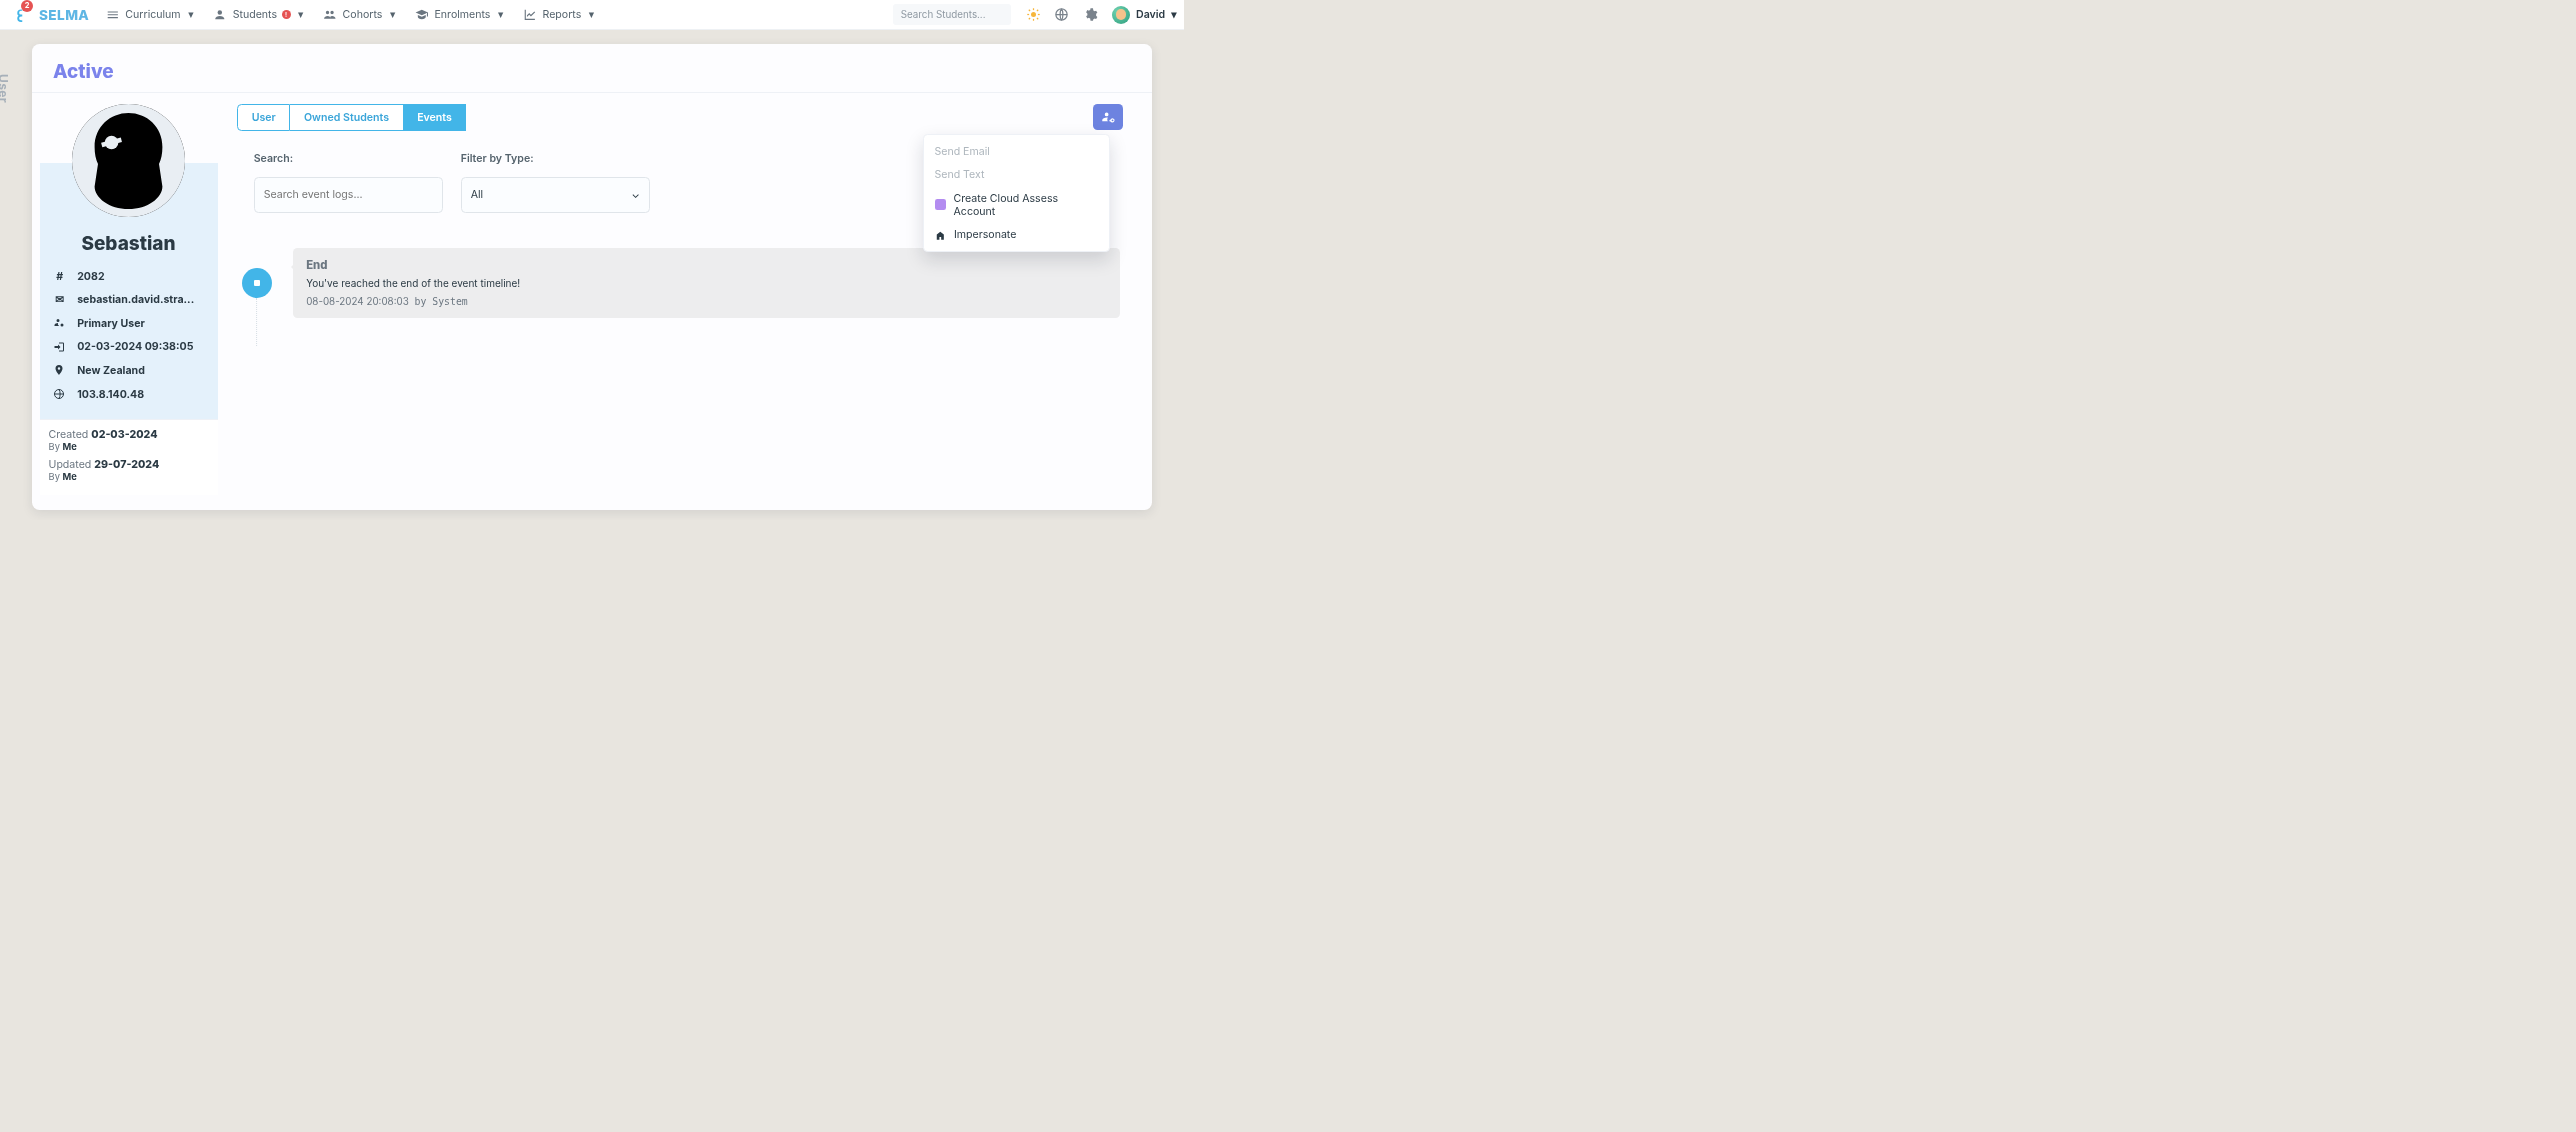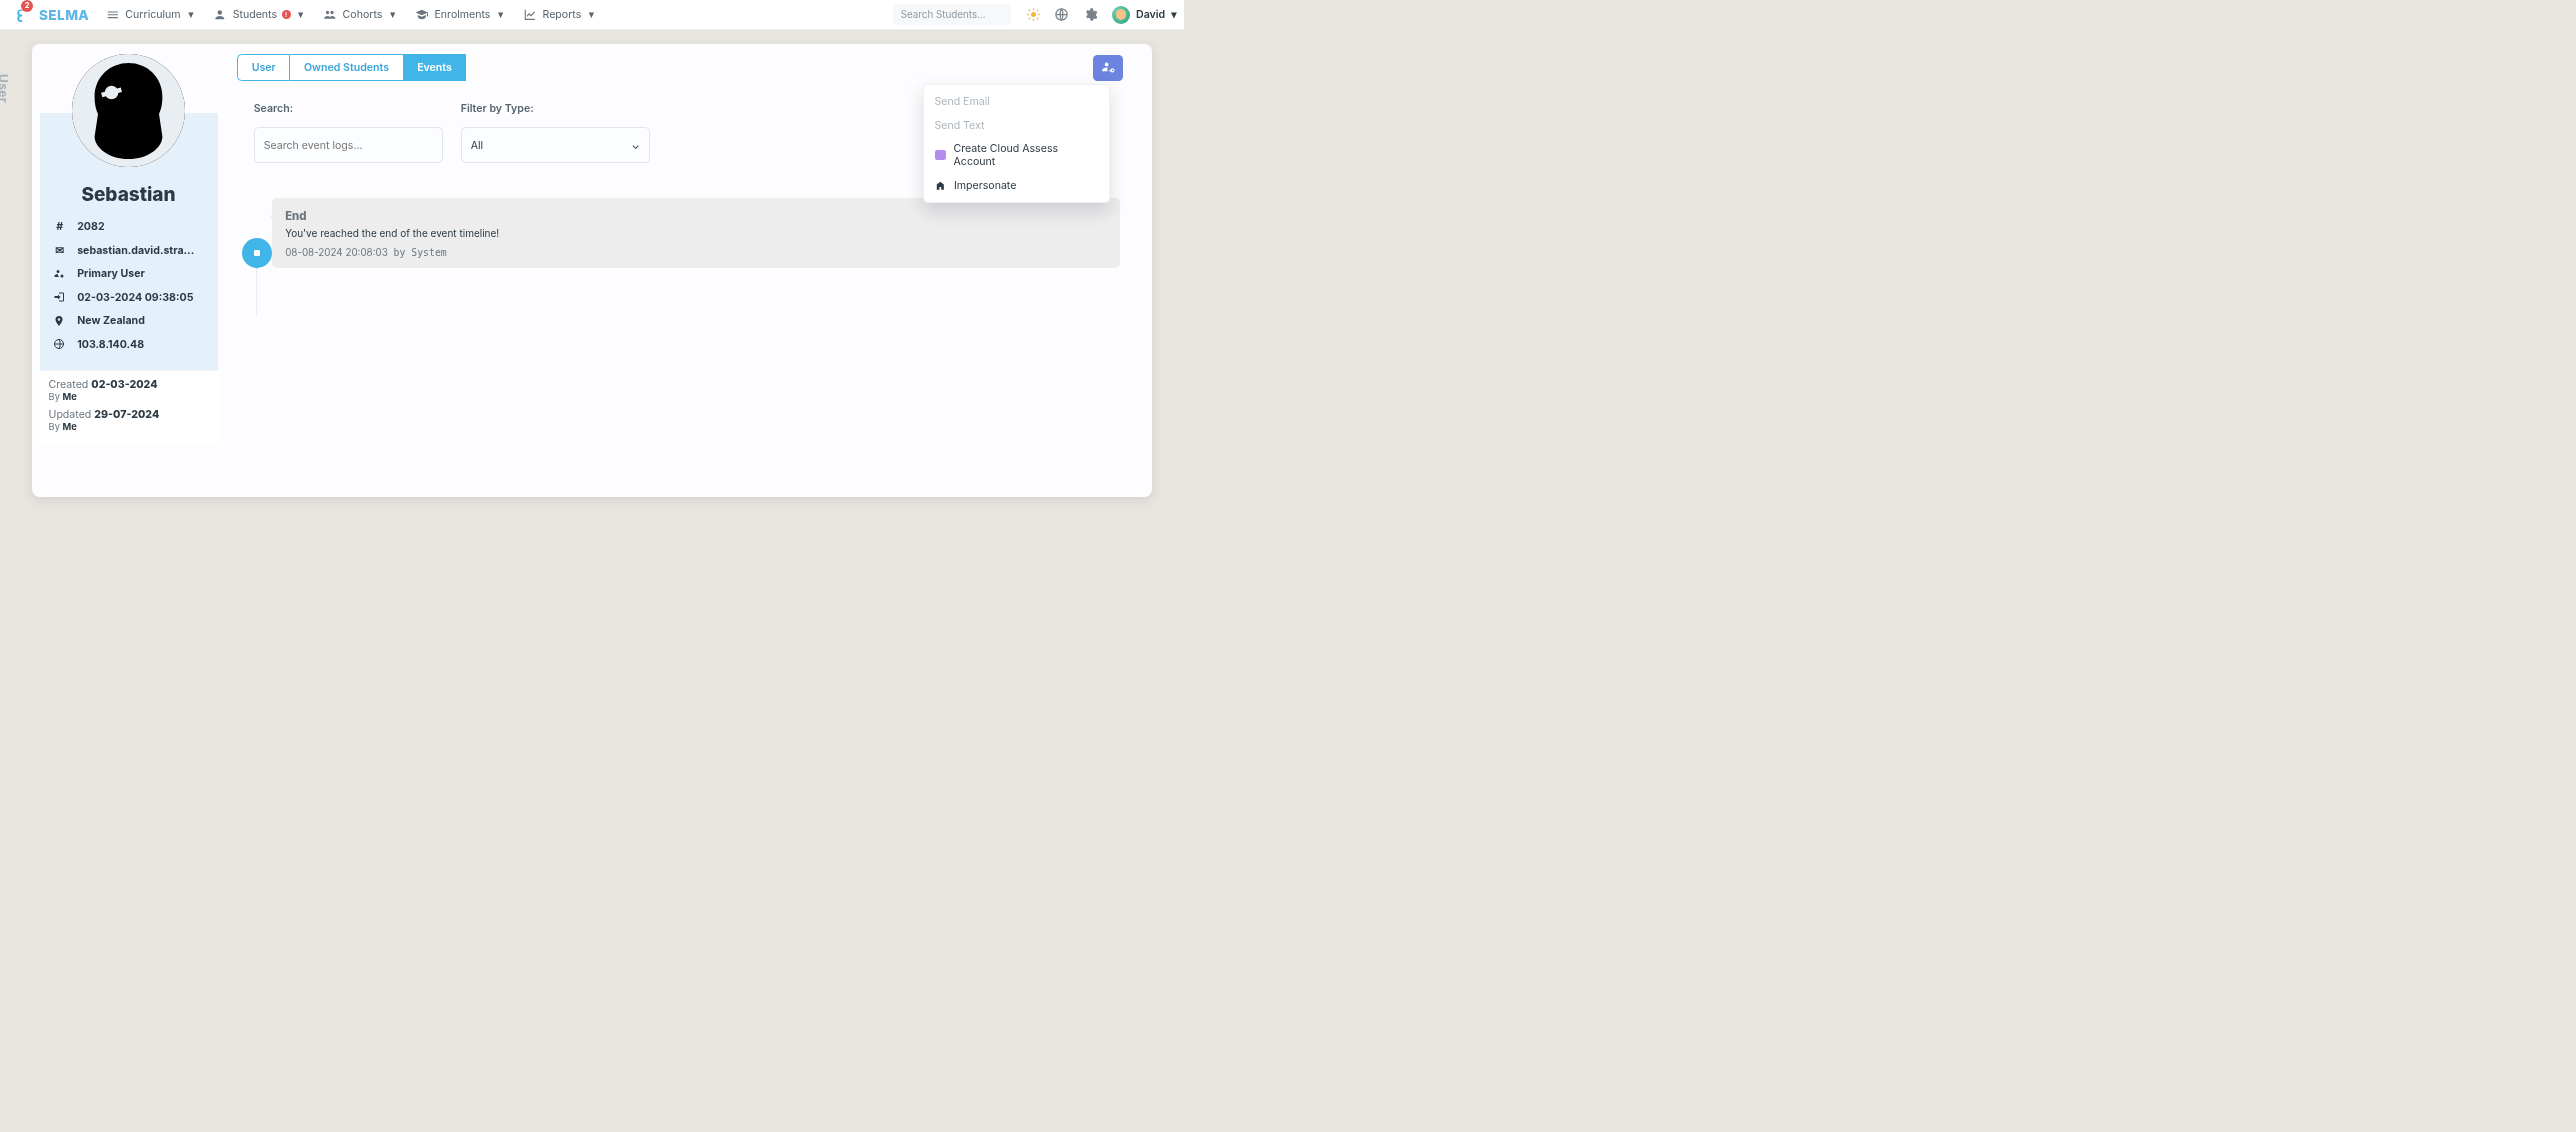--- a/index.html
+++ b/index.html
@@ -74,21 +74,21 @@
   .gear-btn{margin-left:auto;width:30px;height:26px;border-radius:4.5px;background:var(--chip);display:flex;align-items:center;justify-content:center;color:#fff;cursor:pointer}
   .tabrow{display:flex;align-items:center;margin-right:13.6px;position:relative}
 
   .filters{display:flex;gap:18px;margin:21px 16.6px 0 16.6px}
   .flt{display:flex;flex-direction:column;gap:12px}
   .flt label{font-size:10.6px;color:#55636d;font-weight:600}
   .flt input,.flt .select{height:36px;border:0.8px solid var(--border);background:#fbfdff;border-radius:4.5px;padding:12px 9px;font-size:10.6px;color:#6b7680}
   .flt input{width:189px}
   .flt .select{width:189px;display:flex;align-items:center;justify-content:space-between;cursor:pointer;color:#2b3a44}
 
-  .timeline{margin:35px 16.6px 0 4.5px;display:flex;align-items:flex-end;}
+  .timeline{margin:35px 16.6px 0 4.5px;display:flex;align-items:center;gap:21px}
   .tdot{width:30px;height:30px;border-radius:50%;background:var(--blue);display:flex;align-items:center;justify-content:center;color:#fff;flex:0 0 30px;position:relative}
   .tdot::after{content:"";position:absolute;top:30px;left:50%;width:0.8px;height:48px;border-left:1.5px dotted #d6dde4;transform:translateX(-50%)}
   .titem{flex:1;position:relative}
   .tbubble{background:#ededee;border-radius:4.5px;padding:10.6px 13.6px}
   .tbubble::before{content:"";position:absolute;left:-6px;top:15px;border:4.5px solid transparent;border-right-color:#ededee}
   .tbubble h4{margin:0 0 4.5px 0;font-size:11.3px;color:#6b7680;font-weight:800}
   .tbubble p{margin:0 0 7.5px 0;font-size:10px;color:#2b3a44}
   .tbubble .ts{font-family:Menlo,Consolas,monospace;font-size:9.8px;color:#6b7680}
   .tbubble .ts .by{font-family:inherit}
 
@@ -197,20 +197,23 @@
     <span class="avatar"></span>
     <span>David</span>
     <span>▾</span>
   </div>
 </div>
 
 <div class="page">
   <div class="side-label">User</div>
 
   <div class="card">
+    <div class="card-head">
+      <div class="status-title">Active</div>
+    </div>
 
     <div class="card-body">
 
       <div class="profile">
         <div class="avatar-lg">
           <svg viewBox="0 0 100 100">
               <rect width="100" height="100" fill="#e9eef3"></rect>
               <path fill="#000" d="M50 8c16 0 30 12 30 30 0 6-1 11-3 15l3 20c0 10-13 20-30 20S20 83 20 73l3-20c-2-4-3-9-3-15C20 20 34 8 50 8z"></path>
               <circle cx="35" cy="34" r="6" fill="#e9eef3"></circle>
               <rect x="26" y="32" width="18" height="4" fill="#e9eef3" transform="rotate(-15 35 34)"></rect>

